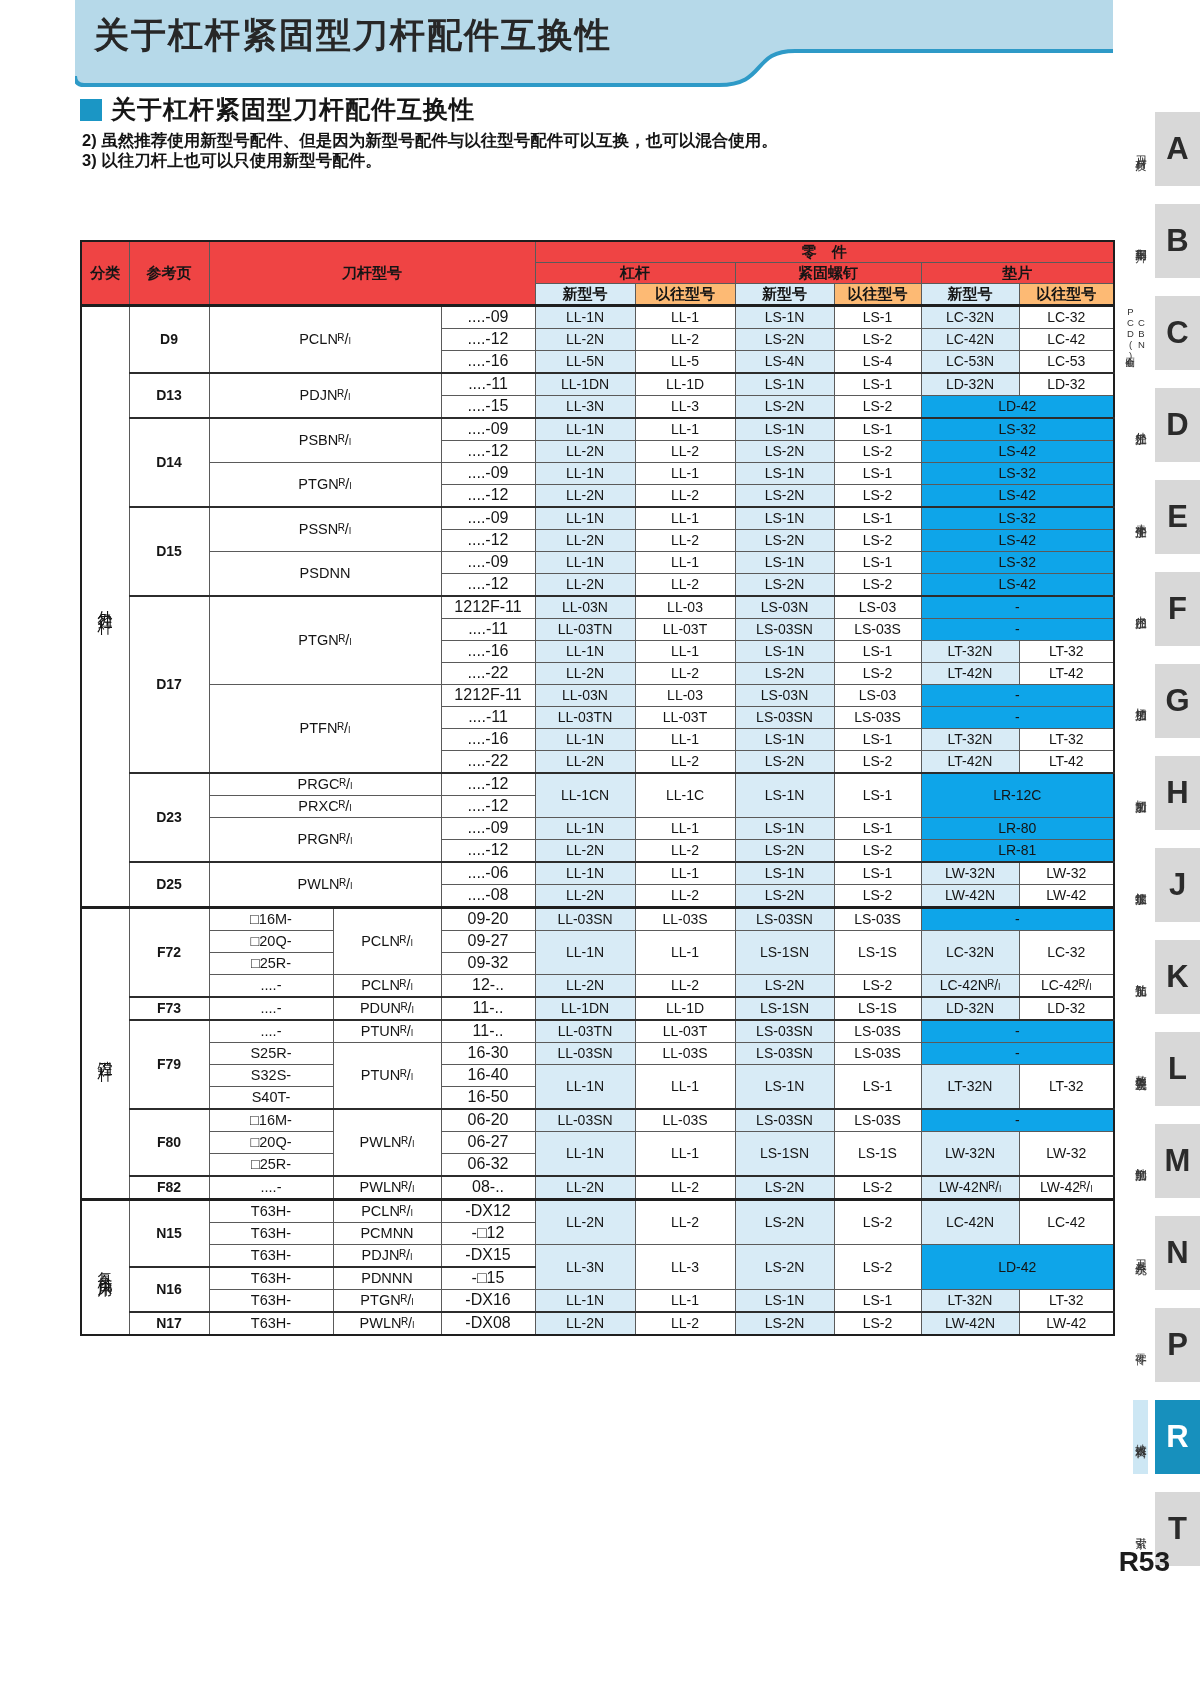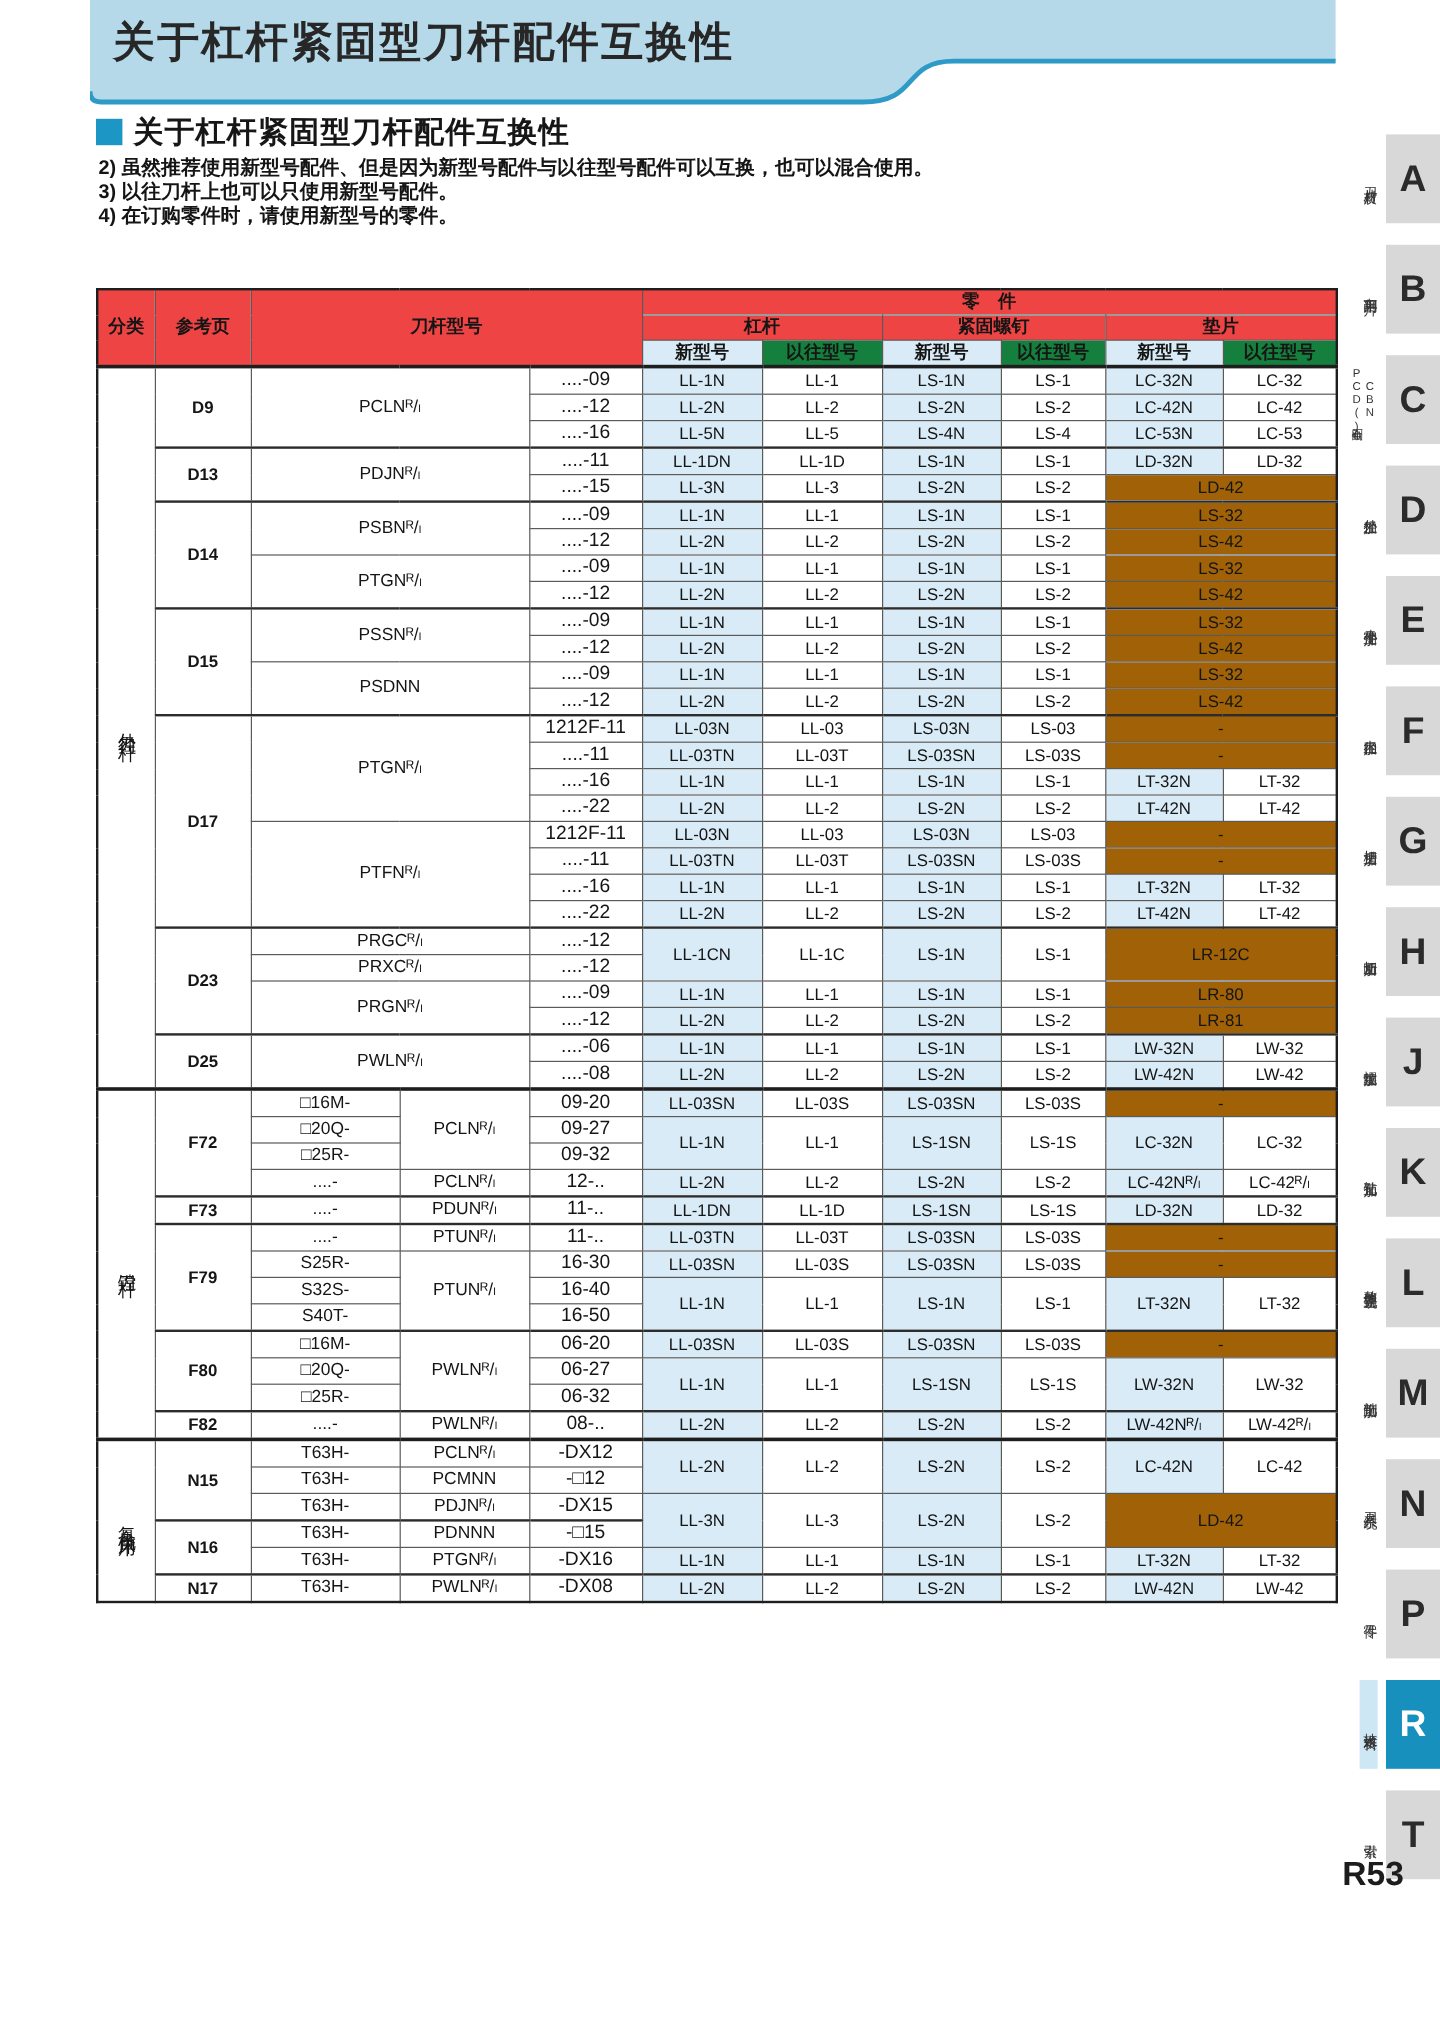--- a/index.html
+++ b/index.html
@@ -24,28 +24,28 @@
     position:absolute;left:80px;top:240px;width:1033px;
     border-collapse:collapse;table-layout:fixed;
     font-size:14px;color:#151515;border:2.5px solid #1e1e1e;
   }
   table.parts th,table.parts td{
     border:1px solid #5a5a5a;padding:0;text-align:center;vertical-align:middle;
     height:21px;line-height:1.02;overflow:hidden;white-space:nowrap;
   }
   table.parts th{background:#ef4444;font-size:15px;font-weight:bold;height:20px;}
   table.parts th.hn{background:#d8ebf6;margin-left:24px;}
-  table.parts th.ho{background:#15803d;}
+  table.parts th.ho{background:#fdba74;}
   table.parts tr.hrow3 th{border-bottom:2px solid #1e1e1e;}
   td.new{background:#d8ebf6;}
   td.ref{font-weight:bold;font-size:14px;}
   td.name{vertical-align:top;padding-top:2px;font-size:14.5px;}
   td.pre{font-size:14.5px;}
   td.size{font-size:16px;}
-  td.spanc{background:#a16207;}
+  td.spanc{background:#0ea5e9;}
   td.dash{text-align:right;padding-right:18px;}
   td.cat{background:#ffffff;}
   .vt{writing-mode:vertical-rl;text-orientation:upright;letter-spacing:3px;font-size:15px;display:inline-block;}
   tr.g td{border-top:2px solid #2c2c2c;}
   tr.s td{border-top:3px solid #1e1e1e;}
   
   .sidebar{position:absolute;top:112px;right:0;width:140px;}
   .tab{display:flex;justify-content:flex-end;align-items:stretch;height:74px;margin-bottom:18px;}
   .tab-label{display:flex;align-items:center;justify-content:center;margin-right:7px;padding:0 1px;}
   .tab-label span{
@@ -74,21 +74,20 @@
 <div class="banner-title">关于杠杆紧固型刀杆配件互换性</div>
 
 <div class="section-head">
   <div class="bullet"></div>
   <span class="section-title">关于杠杆紧固型刀杆配件互换性</span>
 </div>
 
 <div class="notes">
   <div>2) 虽然推荐使用新型号配件、但是因为新型号配件与以往型号配件可以互换，也可以混合使用。</div>
   <div>3) 以往刀杆上也可以只使用新型号配件。</div>
-  <div>4) 在订购零件时，请使用新型号的零件。</div>
 </div>
 
 <table class="parts" id="parts-table">
     <colgroup>
       <col style="width: 48px;">
       <col style="width: 80px;">
       <col style="width: 124px;">
       <col style="width: 108px;">
       <col style="width: 94px;">
       <col style="width: 100px;">

